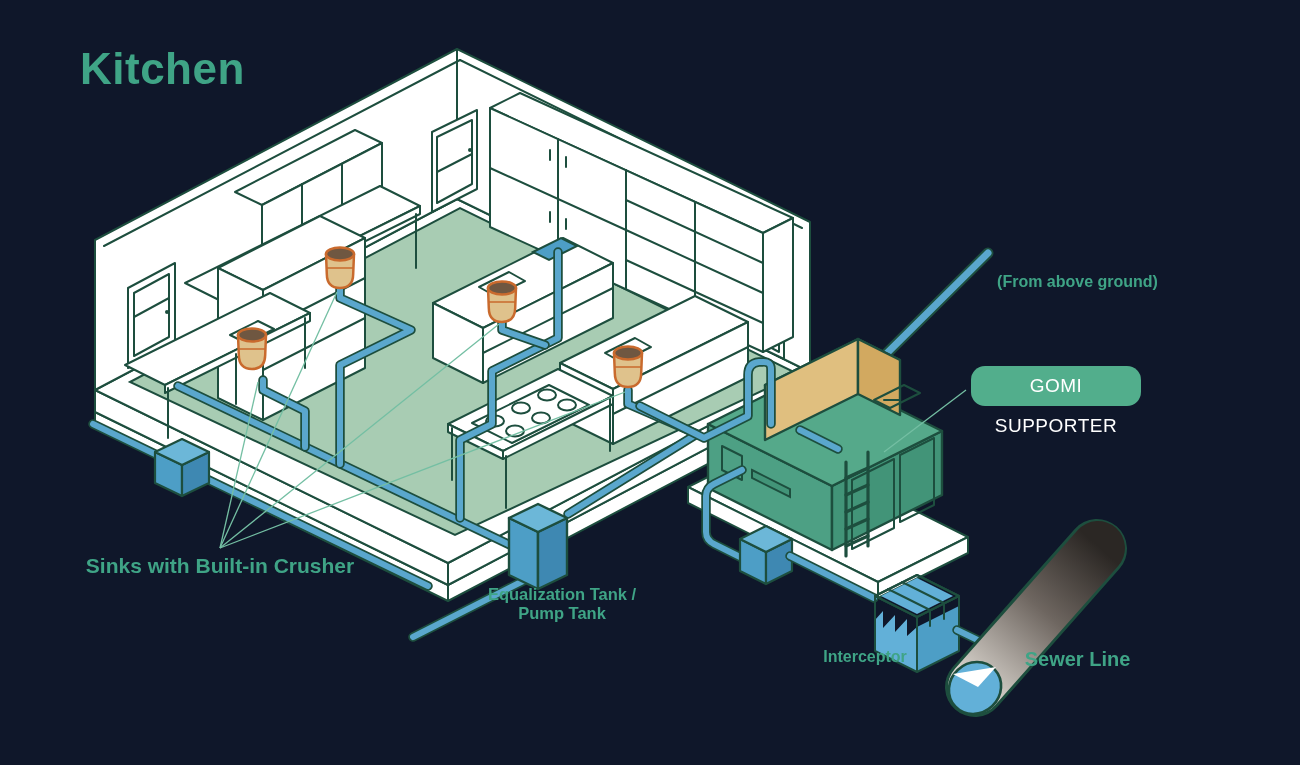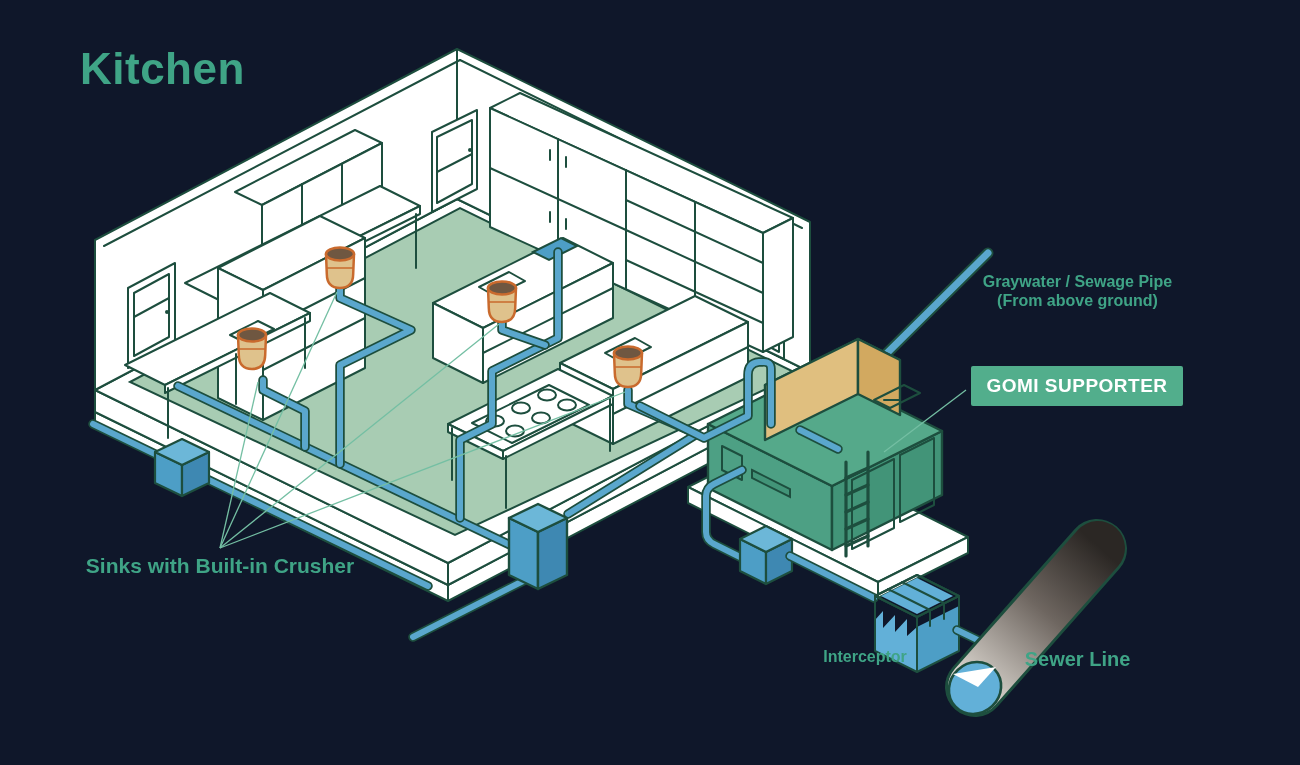--- a/index.html
+++ b/index.html
@@ -11,23 +11,23 @@
     --box-tan-top:#e8cd92; --box-tan-left:#e0bf7f; --box-tan-right:#d2a960;
     --water-blue:#62b0d8; --leader-green:#74bfa3;
   }
   html,body{margin:0;padding:0;background:#fff;}
   .stage{position:relative;width:1300px;height:765px;background:#0f172a;overflow:hidden;
          font-family:"Liberation Sans", sans-serif;}
   .stage svg{position:absolute;left:0;top:0;}
   .lbl{position:absolute;color:var(--text-green);font-weight:700;text-align:center;}
   .title{position:absolute;left:80px;top:44px;font-size:44px;font-weight:700;color:var(--text-green);letter-spacing:.5px;}
   .graywater{left:925px;top:272px;width:305px;font-size:16px;line-height:19px;}
-  .badge{position:absolute;left:971px;top:366px;width:212px;height:40px;line-height:40px;
-         background:var(--badge-green);color:var(--badge-text);font-weight:700;font-size:19px;
-         text-align:center;letter-spacing:.5px;border-radius:2px;}
+  .badge{position:absolute;left:971px;top:366px;width:170px;height:40px;line-height:40px;
+         background:var(--badge-green);color:var(--badge-text);font-weight:400;font-size:19px;
+         text-align:center;letter-spacing:.5px;border-radius:14px;}
   .gomisub{left:922px;top:409px;width:288px;font-size:15.5px;}
   .sinks{left:65px;top:554px;width:310px;font-size:21px;}
   .equal{left:437px;top:585px;width:250px;font-size:16.5px;line-height:19px;}
   .intercept{left:795px;top:648px;width:140px;font-size:16px;}
   .sewer{left:1005px;top:648px;width:145px;font-size:20px;}
   
   .ln{stroke:var(--outline-dark,#1d4e3e);fill:none;stroke-width:2;stroke-linejoin:round;stroke-linecap:round;}
   .w{fill:#ffffff;stroke:var(--outline-dark,#1d4e3e);stroke-width:2;stroke-linejoin:round;}
   .pu{fill:none;stroke:var(--outline-dark,#1d4e3e);stroke-width:9.5;stroke-linecap:round;stroke-linejoin:round;}
   .po{fill:none;stroke:var(--pipe-blue,#5aa7cd);stroke-width:6;stroke-linecap:round;stroke-linejoin:round;}
@@ -310,25 +310,28 @@
     <path class="thin" d="M220,548 L337,292"></path>
     <path class="thin" d="M220,548 L499,324"></path>
     <path class="thin" d="M220,548 L625,392"></path>
     <path class="thin" d="M884,452 L966,390"></path>
   </g>
 </svg>
 
 <div class="title">Kitchen</div>
 
 <div class="lbl graywater">
-  <div>Graywater / Sewage Pipe</div>
   <div>(From above ground)</div>
 </div>
 
 <div class="badge">GOMI SUPPORTER</div>
 
 <div class="lbl sinks">Sinks with Built-in Crusher</div>
 
+<div class="lbl equal">
+  <div>Equalization Tank /</div>
+  <div>Pump Tank</div>
+</div>
 
 <div class="lbl intercept">Interceptor</div>
 <div class="lbl sewer">Sewer Line</div>
 
 </div>
 
 </body></html>

